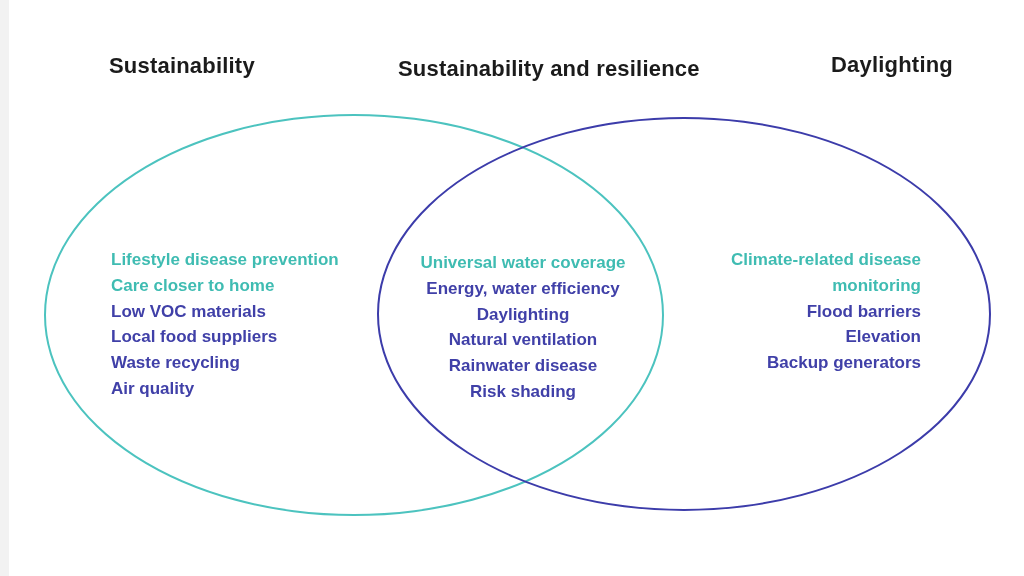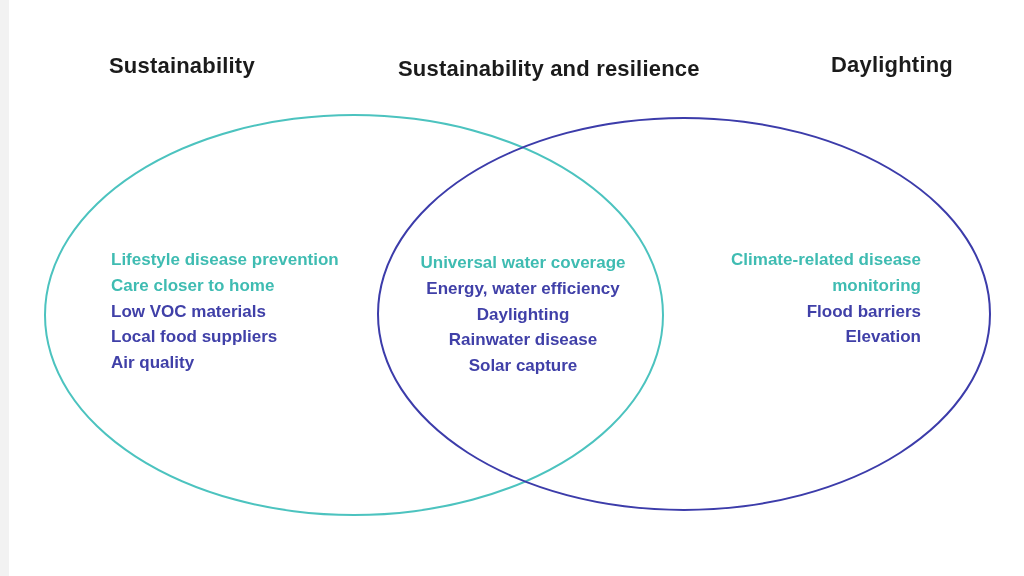--- a/index.html
+++ b/index.html
@@ -63,31 +63,34 @@
 
   <div class="venn-title" id="title-center">Sustainability and resilience</div>
 
   <div class="venn-title" id="title-right">Daylighting</div>
 
   <div class="group" id="group-left">
       <div class="item teal">Lifestyle disease prevention</div>
       <div class="item teal">Care closer to home</div>
       <div class="item indigo">Low VOC materials</div>
       <div class="item indigo">Local food suppliers</div>
+      <div class="item indigo">Waste recycling</div>
       <div class="item indigo">Air quality</div>
     </div>
 
   <div class="group" id="group-center">
       <div class="item teal">Universal water coverage</div>
       <div class="item indigo">Energy, water efficiency</div>
       <div class="item indigo">Daylighting</div>
+      <div class="item indigo">Natural ventilation</div>
       <div class="item indigo">Rainwater disease</div>
-      <div class="item indigo">Solar capture</div>
+      <div class="item indigo">Risk shading</div>
     </div>
 
   <div class="group" id="group-right">
       <div class="item teal">Climate-related disease
 monitoring</div>
       <div class="item indigo">Flood barriers</div>
       <div class="item indigo">Elevation</div>
+      <div class="item indigo">Backup generators</div>
     </div>
 
 </div>
 
 </body></html>

